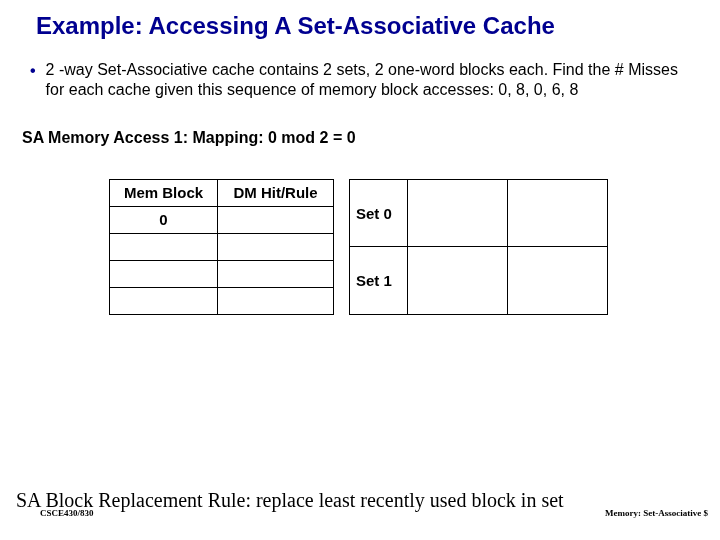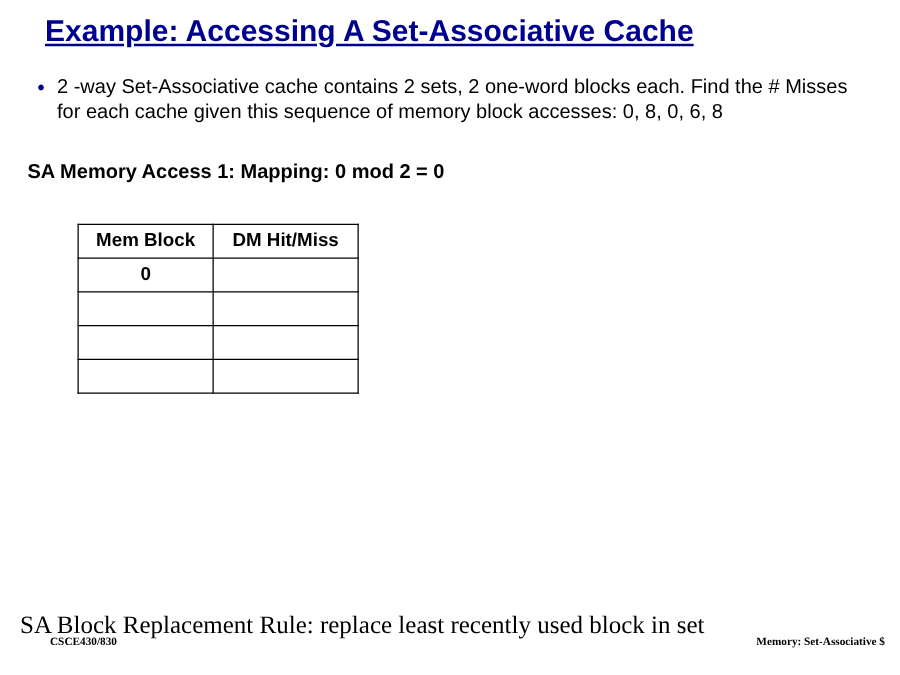--- a/index.html
+++ b/index.html
@@ -9,21 +9,20 @@
     background: #fff;
     font-family: Arial, Helvetica, sans-serif;
     position: relative;
     overflow: hidden;
   }
   .title {
     color: #000090;
     font-weight: bold;
     font-size: 24px;
     padding: 12px 0 0 36px;
-    text-decoration: underline;
   }
   .bullet-block {
     padding: 20px 30px 0 30px;
   }
   .bullet-row {
     display: flex;
     align-items: flex-start;
     gap: 10px;
   }
   .bullet-dot {
@@ -40,20 +39,21 @@
   }
   .subhead {
     font-size: 16px;
     font-weight: bold;
     padding: 28px 0 0 22px;
   }
   .tables-row {
     display: flex;
     gap: 15px;
     padding: 32px 0 0 62px;
+    margin-left: 47px;
   }
   table {
     border-collapse: collapse;
   }
   .t1 th, .t1 td {
     border: 1.5px solid #000;
     height: 27px;
     font-size: 15px;
     font-weight: bold;
     text-align: center;
@@ -109,38 +109,52 @@
   </div>
 </div>
 
 <div class="subhead">SA Memory Access 1:  Mapping: 0 mod 2 = 0</div>
 
 <div class="tables-row">
   <table class="t1">
     <tbody>
         <tr>
       <th class="col1">Mem Block</th>
-      <th class="col2">DM Hit/Miss</th>
+      <th class="col2">DM Hit/Rule</th>
     </tr>
     <tr>
       <td class="col1">0</td>
       <td class="col2"></td>
     </tr>
     <tr>
       <td class="col1"></td>
       <td class="col2"></td>
     </tr>
     <tr>
       <td class="col1"></td>
       <td class="col2"></td>
     </tr>
     <tr>
       <td class="col1"></td>
       <td class="col2"></td>
     </tr>
   </tbody>
     </table>
 
+  <table class="t2">
+    <tbody>
+        <tr>
+      <td class="lab">Set 0</td>
+      <td class="cell"></td>
+      <td class="cell"></td>
+    </tr>
+    <tr>
+      <td class="lab">Set 1</td>
+      <td class="cell"></td>
+      <td class="cell"></td>
+    </tr>
+  </tbody>
+    </table>
 </div>
 
 <div class="bottom-rule">SA Block Replacement Rule: replace least recently used block in set</div>
 <div class="footer-left">CSCE430/830</div>
 <div class="footer-right">Memory: Set-Associative $</div>
 
 </body></html>

